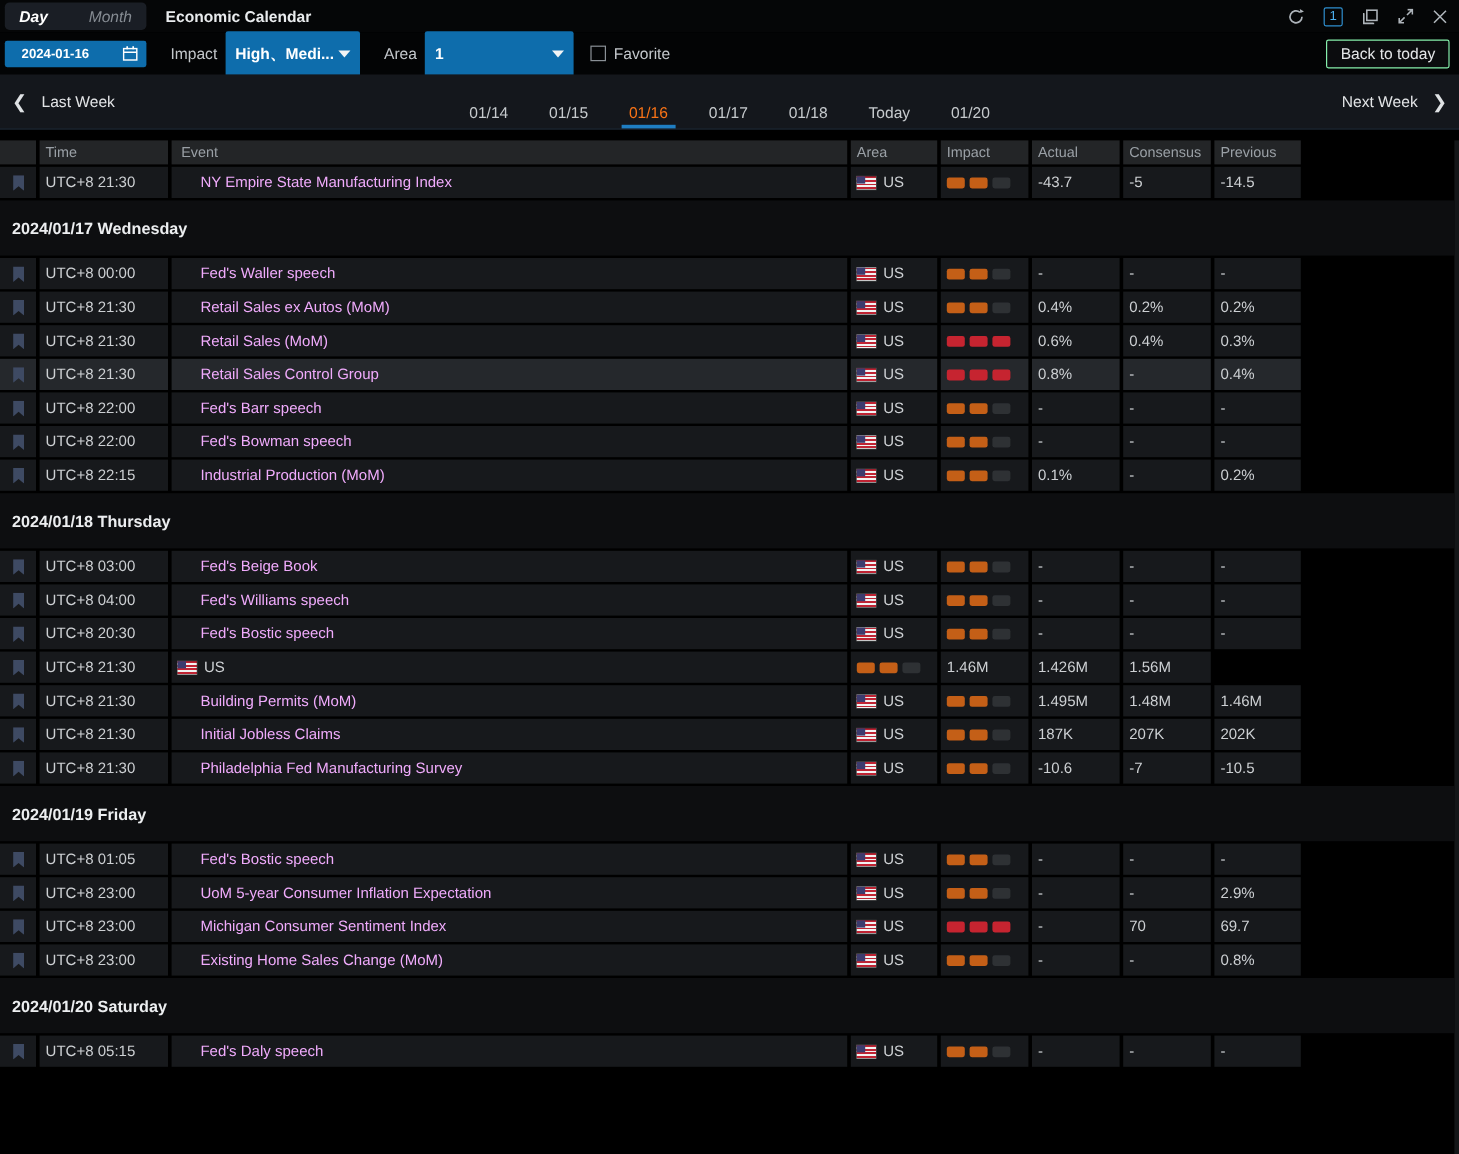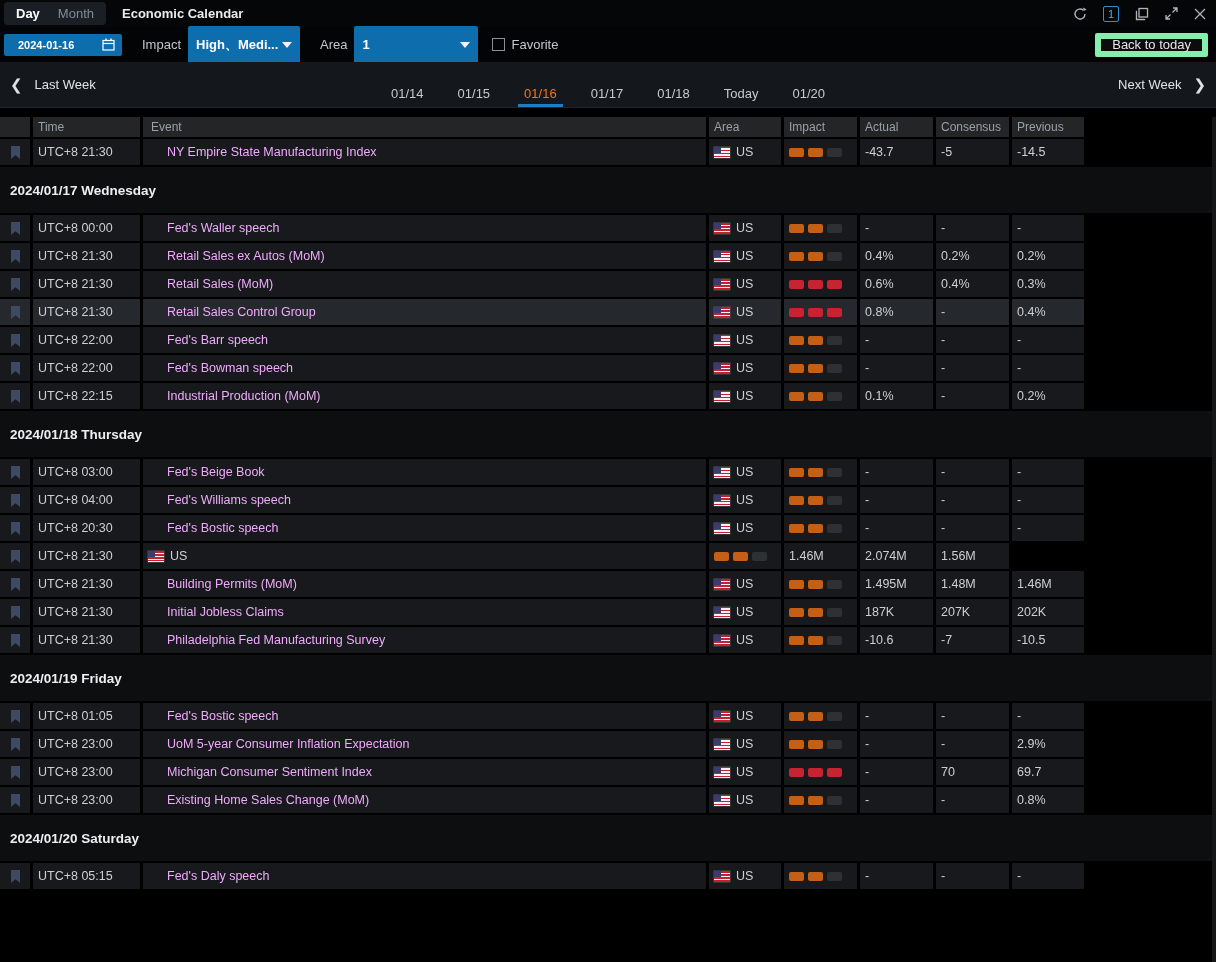--- a/index.html
+++ b/index.html
@@ -1,21 +1,21 @@
 <!DOCTYPE html>
 <html><head>
 <meta charset="utf-8">
 <style>
   * { box-sizing: border-box; margin: 0; padding: 0; }
   html,body { width:1216px; height:962px; background:#000; overflow:hidden;
     font-family:"Liberation Sans", sans-serif; color:#d6d8da; }
 
   
   .topbar { height:27px; display:flex; align-items:center; padding:0 10px 0 4px; background:#050607; }
-  .mode-pill { display:flex; align-items:center; background:#1a1e25; border-radius:4px; padding:4px 12px; gap:18px; font-size:13px; }
+  .mode-pill { display:flex; align-items:center; background:#1a1e25; border-radius:4px; padding:4px 12px; gap:34px; font-size:13px;font-style:italic; }
   .mode-tab { cursor:pointer; color:#868c93; }
   .mode-tab.active { color:#ffffff; font-weight:bold; }
   .app-title { margin-left:16px; font-weight:bold; font-size:13px; color:#e9ebed; }
   .win-controls { margin-left:auto; display:flex; gap:16px; align-items:center; }
   .win-controls svg { display:block; cursor:pointer; }
   .panel-badge { width:16px; height:16px; border:1px solid #2f8fcf; color:#4db1ef; font-size:11px;
     display:flex; align-items:center; justify-content:center; border-radius:2px; cursor:pointer; }
 
   
   .filterbar { height:35px; display:flex; align-items:center; padding:0 8px 0 4px; background:#030405; }
@@ -24,21 +24,21 @@
     font-size:11px; cursor:pointer; }
   .flt-label { color:#c3c7cb; font-size:13px; margin-left:20px; margin-right:7px; }
   .select { height:38px; background:#0e6dac; color:#fff; display:flex; align-items:center;
     justify-content:space-between; padding:0 8px; border-radius:2px; font-size:13px; font-weight:bold; cursor:pointer; }
   .sel-impact { width:112px; }
   .sel-area { width:124px; }
   .caret { width:0; height:0; border-left:5px solid transparent; border-right:5px solid transparent; border-top:6px solid #f2f4f5; }
   .fav-wrap { display:flex; align-items:center; margin-left:14px; gap:6px; cursor:pointer; }
   .checkbox { width:13px; height:13px; border:1px solid #8a9096; background:transparent; }
   .fav-label { color:#c3c7cb; font-size:13px; }
-  .back-btn { margin-left:auto; height:24px; border:6px solid #86efac; color:#e4e6e8; font-size:13px;
+  .back-btn { margin-left:auto; height:24px; border:1px solid #86efac; color:#e4e6e8; font-size:13px;
     padding:0 11px; background:#0b0c0e; border-radius:2px; cursor:pointer; display:flex; align-items:center; }
 
   
   .weeknav { height:46px; background:#14171c; display:flex; align-items:stretch; padding:0 10px;
     border-bottom:1px solid #1c2530; position:relative; }
   .wk-side { display:flex; gap:12px; align-items:center; font-size:13px; color:#e2e4e6; cursor:pointer; }
   .wk-side.right { margin-left:auto; }
   .chev { font-size:15px; color:#dfe2e4; }
   .days { position:absolute; left:50%; transform:translateX(-50%); top:17px; bottom:0; display:flex; align-items:stretch; gap:22px; }
   .day { display:flex; align-items:center; padding:0 6px; font-size:13px; color:#c6cacd;
@@ -421,21 +421,21 @@
         <div class="cell">
           <span class="flag"></span>
           <span>US</span>
         </div>
         <div class="cell">
           <span class="seg med"></span>
           <span class="seg med"></span>
           <span class="seg"></span>
         </div>
         <div class="cell">1.46M</div>
-        <div class="cell">2.074M</div>
+        <div class="cell">1.426M</div>
         <div class="cell">1.56M</div>
       </div>
       <div class="grid row">
         <div class="cell c-bm">
           <span>
             <svg class="bm-svg" width="11" height="13" viewBox="0 0 11 13">
               <path d="M1 0 H10 V13 L5.5 9.2 L1 13 Z" fill="#3e4a63"></path>
             </svg>
           </span>
         </div>

